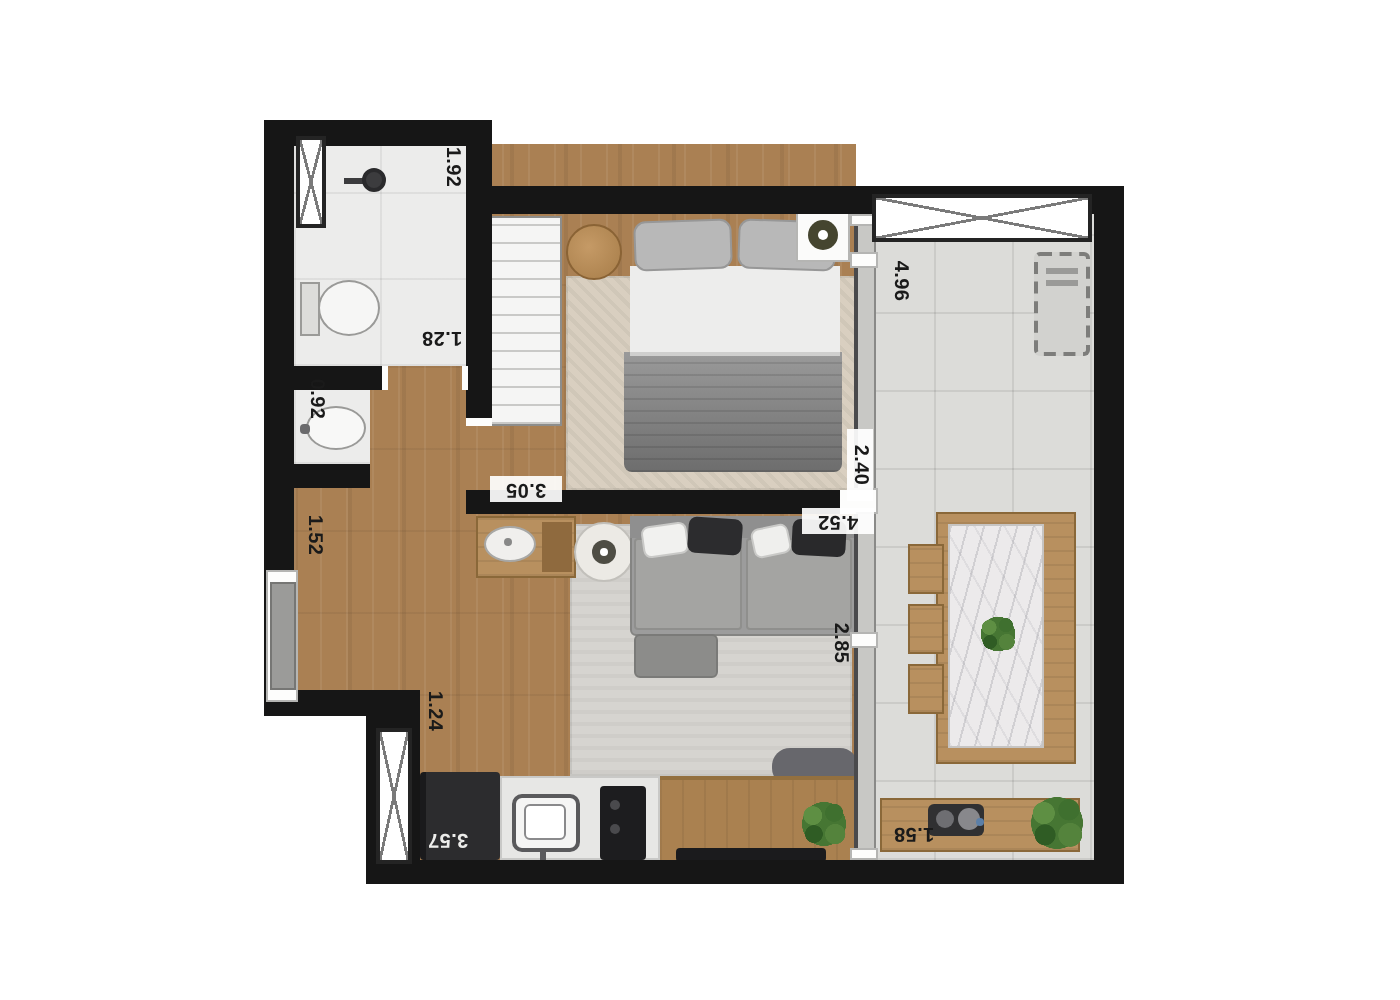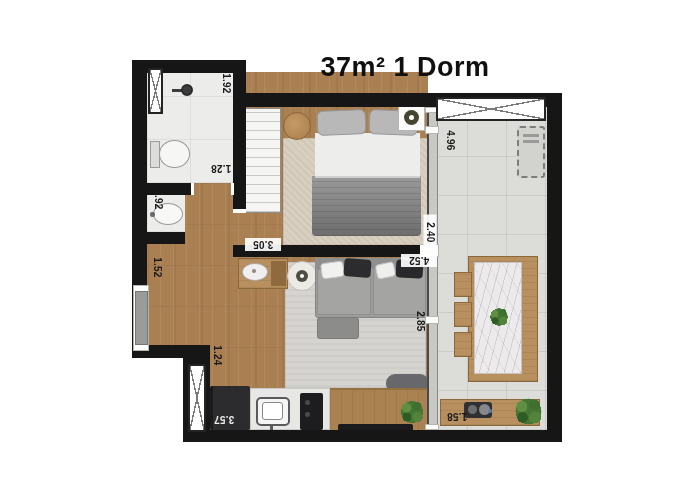--- a/index.html
+++ b/index.html
@@ -169,14 +169,13 @@
   <div class="abs dim" style="left:157px;top:268px;transform:rotate(90deg)">1.52</div>
   <div class="abs dim" style="left:217px;top:356px;transform:rotate(90deg)">1.24</div>
   <div class="abs dim chip" style="left:263px;top:245px;transform:rotate(180deg)">3.05</div>
   <div class="abs dim chip" style="left:430px;top:233px;transform:rotate(90deg)">2.40</div>
   <div class="abs dim chip" style="left:419px;top:261px;transform:rotate(180deg)">4.52</div>
   <div class="abs dim" style="left:420px;top:322px;transform:rotate(90deg)">2.85</div>
   <div class="abs dim" style="left:450px;top:141px;transform:rotate(90deg)">4.96</div>
   <div class="abs dim" style="left:457px;top:417px;transform:rotate(180deg)">1.58</div>
   <div class="abs dim ondark" style="left:224px;top:420px;transform:rotate(180deg)">3.57</div>
 
-  <div class="abs title" style="left:250px;top:52px;width:310px">37m² 1 Dorm</div>
 </div>
 
 </body></html>

